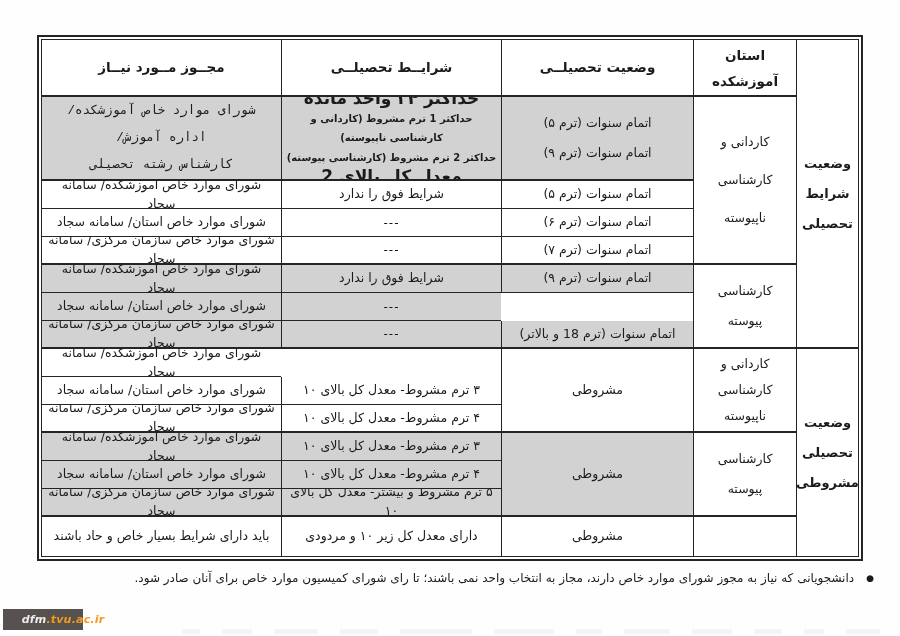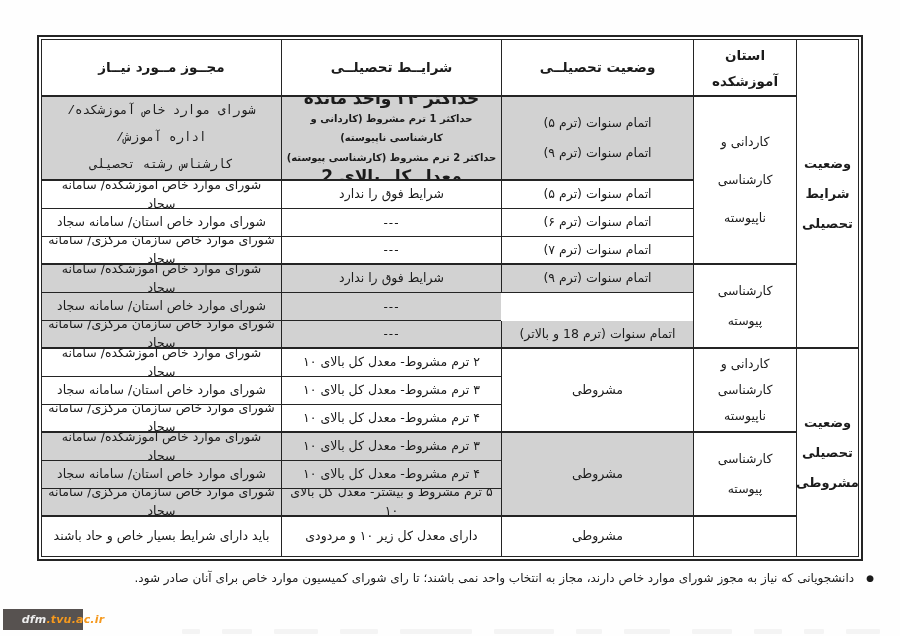--- a/index.html
+++ b/index.html
@@ -167,21 +167,20 @@
       <div class="cell shade col-permit" style="grid-area:6/5/7/6">شورای موارد خاص آموزشکده/ سامانه سجاد</div>
 
       <div class="cell shade dashes" style="grid-area:7/4/8/5">---</div>
       <div class="cell shade col-permit" style="grid-area:7/5/8/6">شورای موارد خاص استان/ سامانه سجاد</div>
 
       <div class="cell shade bb2" style="grid-area:8/3/9/4">اتمام سنوات (ترم 18 و بالاتر)</div>
       <div class="cell shade dashes bb2" style="grid-area:8/4/9/5">---</div>
       <div class="cell shade bb2 col-permit" style="grid-area:8/5/9/6">شورای موارد خاص سازمان مرکزی/ سامانه سجاد</div>
 
       <div class="cell bb2" style="grid-area:9/3/12/4">مشروطی</div>
-      <div class="cell" style="grid-area:9/4/10/5">۲ ترم مشروط- معدل کل بالای ۱۰</div>
       <div class="cell col-permit" style="grid-area:9/5/10/6">شورای موارد خاص آموزشکده/ سامانه سجاد</div>
 
       <div class="cell" style="grid-area:10/4/11/5">۳ ترم مشروط- معدل کل بالای ۱۰</div>
       <div class="cell col-permit" style="grid-area:10/5/11/6">شورای موارد خاص استان/ سامانه سجاد</div>
 
       <div class="cell bb2" style="grid-area:11/4/12/5">۴ ترم مشروط- معدل کل بالای ۱۰</div>
       <div class="cell bb2 col-permit" style="grid-area:11/5/12/6">شورای موارد خاص سازمان مرکزی/ سامانه سجاد</div>
 
       <div class="cell shade bb2" style="grid-area:12/3/15/4">مشروطی</div>
       <div class="cell shade" style="grid-area:12/4/13/5">۳ ترم مشروط- معدل کل بالای ۱۰</div>

